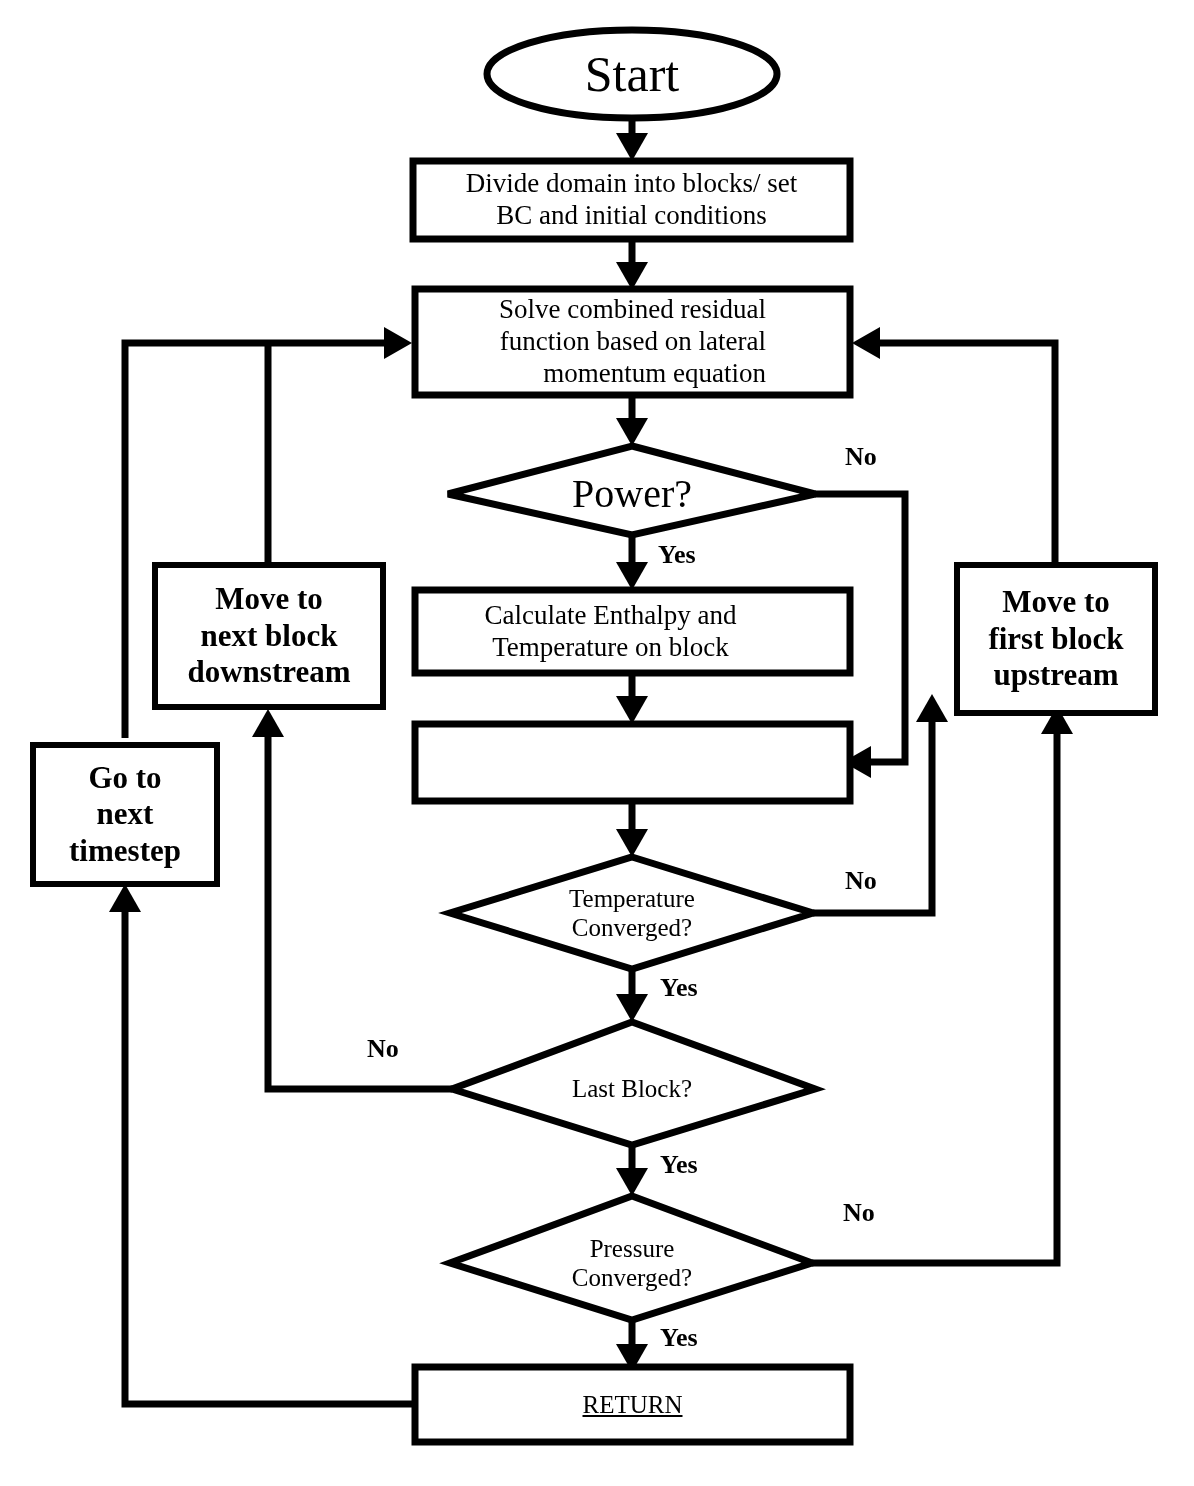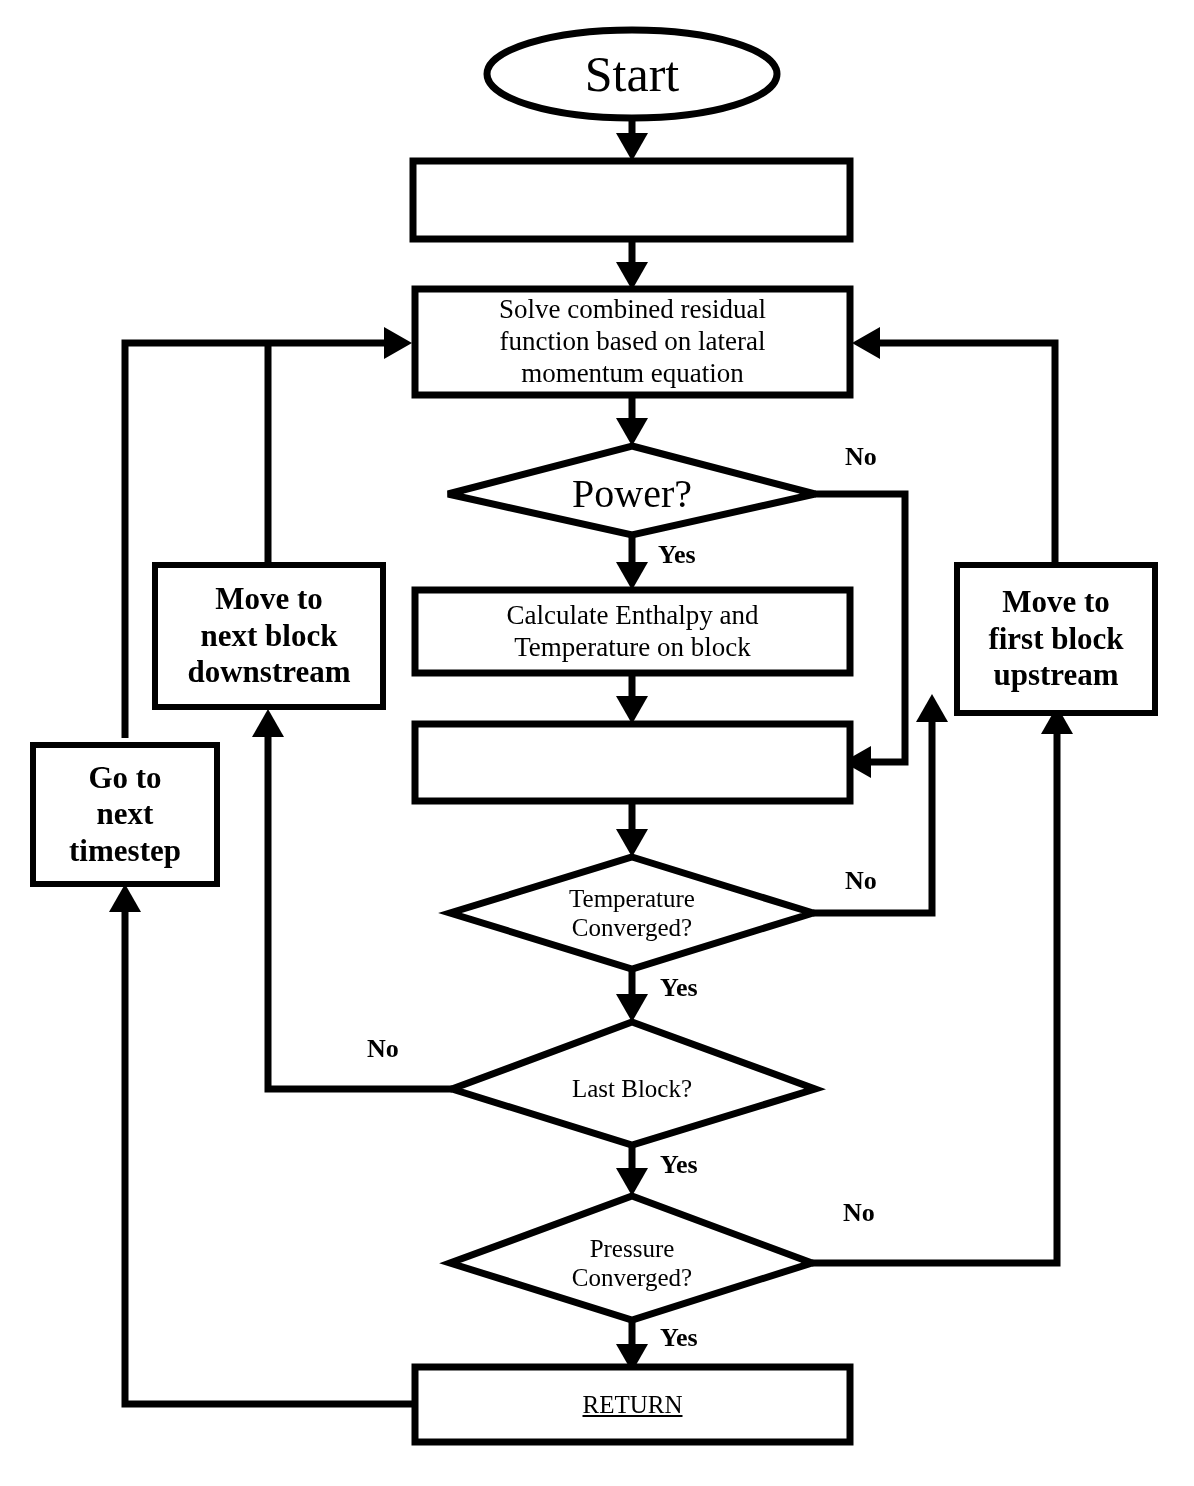--- a/index.html
+++ b/index.html
@@ -153,28 +153,30 @@
     <rect class="node-shape thin" x="155" y="565" width="228" height="142"></rect>
 
     <rect class="node-shape thin" x="957" y="565" width="198" height="148"></rect>
 
     <rect class="node-shape thin" x="33" y="745" width="184" height="139"></rect>
 
   </svg>
 
   <div class="node-text t-start" style="left:487px; top:30px; width:290px; height:88px;">Start</div>
 
-
-  <div class="node-text t-proc" style="left:420px; top:289px; width:425px; height:106px;">Solve combined residual
+  <div class="node-text t-proc" style="left:418px; top:161px; width:427px; height:78px;">Divide domain into blocks/ set
+BC and initial conditions</div>
+
+  <div class="node-text t-proc" style="left:420px; top:289px; width:425px; height:106px;text-align:right;">Solve combined residual
 function based on lateral
 momentum equation</div>
 
   <div class="node-text t-diamond-big" style="left:532px; top:466px; width:200px; height:56px;">Power?</div>
 
-  <div class="node-text t-proc" style="left:420px; top:590px; width:425px; height:83px;">Calculate Enthalpy and
+  <div class="node-text t-proc" style="left:398px; top:590px; width:425px; height:83px;">Calculate Enthalpy and
 Temperature on block</div>
 
 
   <div class="node-text t-diamond" style="left:512px; top:880px; width:240px; height:66px;">Temperature
 Converged?</div>
 
   <div class="node-text t-diamond" style="left:532px; top:1066px; width:200px; height:46px;">Last Block?</div>
 
   <div class="node-text t-diamond" style="left:512px; top:1230px; width:240px; height:66px;">Pressure
 Converged?</div>

